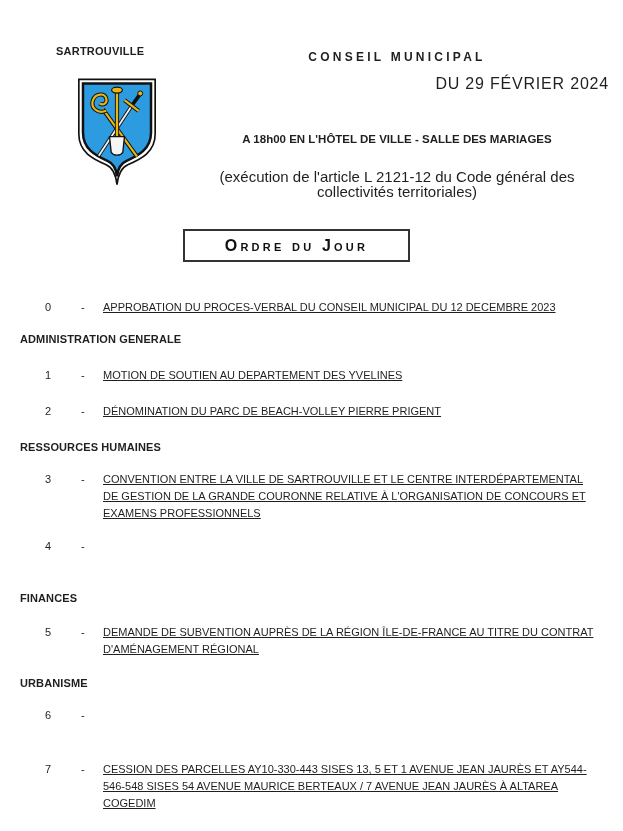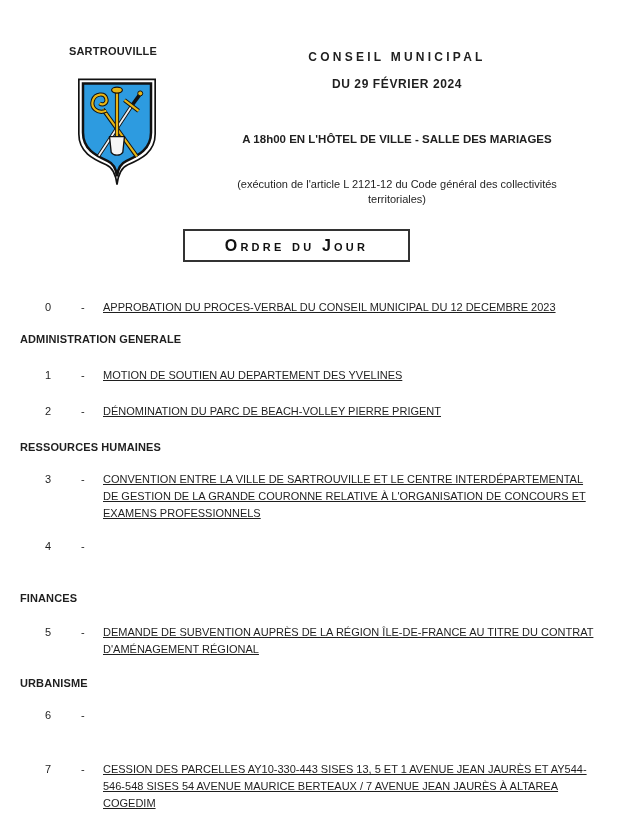--- a/index.html
+++ b/index.html
@@ -6,39 +6,39 @@
   body{
     width:623px;height:831px;
     background:#ffffff;
     position:relative;
     font-family:"Liberation Sans", sans-serif;
     color:#1f1f1f;
     overflow:hidden;
   }
   .org-name{
     position:absolute;left:56px;top:45px;width:114px;
-    text-align:center;font-size:11px;font-weight:bold;letter-spacing:.02em;
+    font-size:11px;font-weight:bold;letter-spacing:.02em;
   }
   .crest{
     position:absolute;left:75px;top:76px;width:84px;height:112px;
   }
   .titles{
     position:absolute;left:185px;top:47px;width:424px;text-align:center;
   }
   .title-main{
     font-size:12px;font-weight:bold;letter-spacing:.27em;line-height:21px;
   }
   .title-date{
-    font-size:12px;font-weight:bold;letter-spacing:.05em;line-height:20px;margin-top:6px;
+    font-size:16px;font-weight:normal;letter-spacing:.05em;line-height:20px;margin-top:6px;text-align:right;
   }
   .subtitle{
     font-size:11.5px;font-weight:bold;margin-top:38px;line-height:15px;
   }
   .legal-note{
-    font-size:11px;margin:30px auto 0 auto;width:370px;line-height:15px;
+    font-size:15px;margin:22px auto 0 auto;width:370px;line-height:15px;
   }
   .agenda-box{
     position:absolute;left:183px;top:229px;width:223px;height:29px;
     border:2px solid #333333;
     text-align:center;line-height:29px;
     font-size:16px;font-weight:bold;font-variant:small-caps;letter-spacing:.2em;
     color:#111111;
   }
   .row{position:absolute;left:0;width:623px;font-size:11px;line-height:17px;}
   .item{padding-left:45px;display:flex;}

